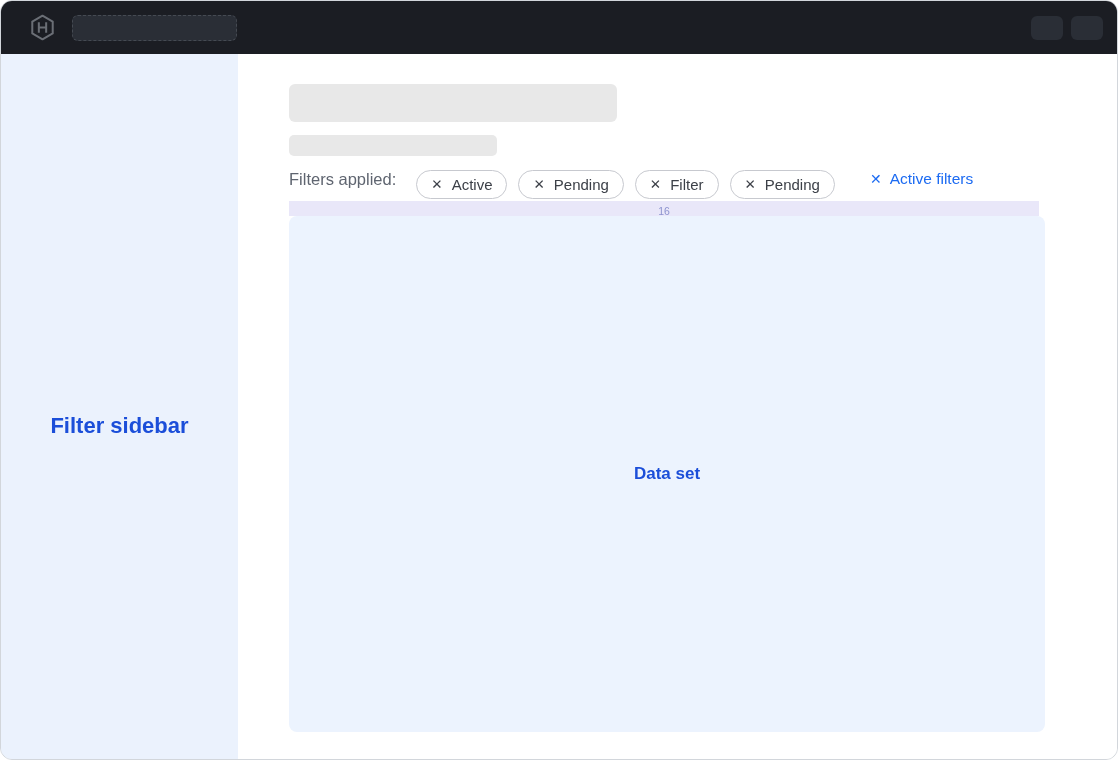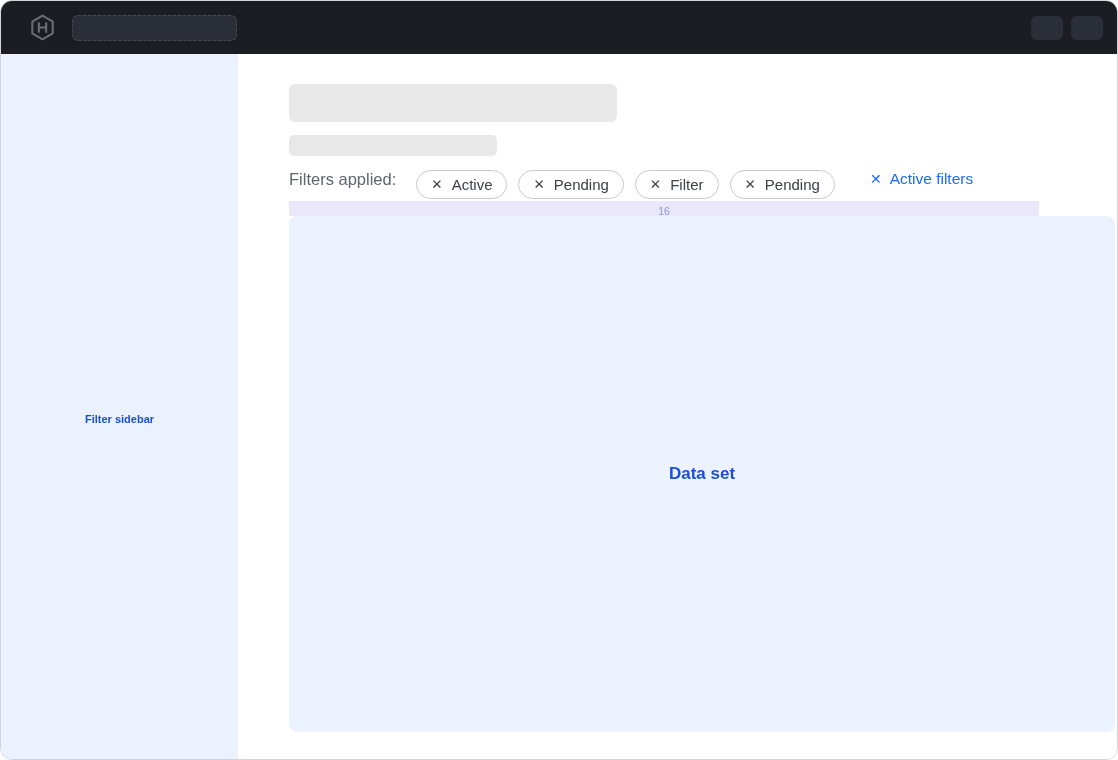--- a/index.html
+++ b/index.html
@@ -65,21 +65,21 @@
     width: 237px;
     flex: 0 0 237px;
     background: var(--sidebar-bg, #ebf2fd);
   }
   .sidebar-label {
     position: absolute;
     top: 359px;
     left: 0;
     right: 0;
     text-align: center;
-    font-size: 11px;
+    font-size: 22px;
     font-weight: 700;
     color: var(--region-label, #1b4ed9);
   }
   .main {
     position: relative;
     flex: 1;
     background: #ffffff;
   }
   .title-skeleton {
     position: absolute;
@@ -162,21 +162,21 @@
     font-size: 10.5px;
     line-height: 15px;
     color: var(--annotation-text, #8d93cf);
     text-decoration: underline;
   }
   
   .dataset {
     position: absolute;
     left: 51px;
     top: 162px;
-    width: 826px;
+    width: 756px;
     height: 516px;
     background: var(--dataset-bg, #ecf3fe);
     border-radius: 8px;
     display: flex;
     align-items: center;
     justify-content: center;
   }
   .dataset-label {
     font-size: 17px;
     font-weight: 700;

